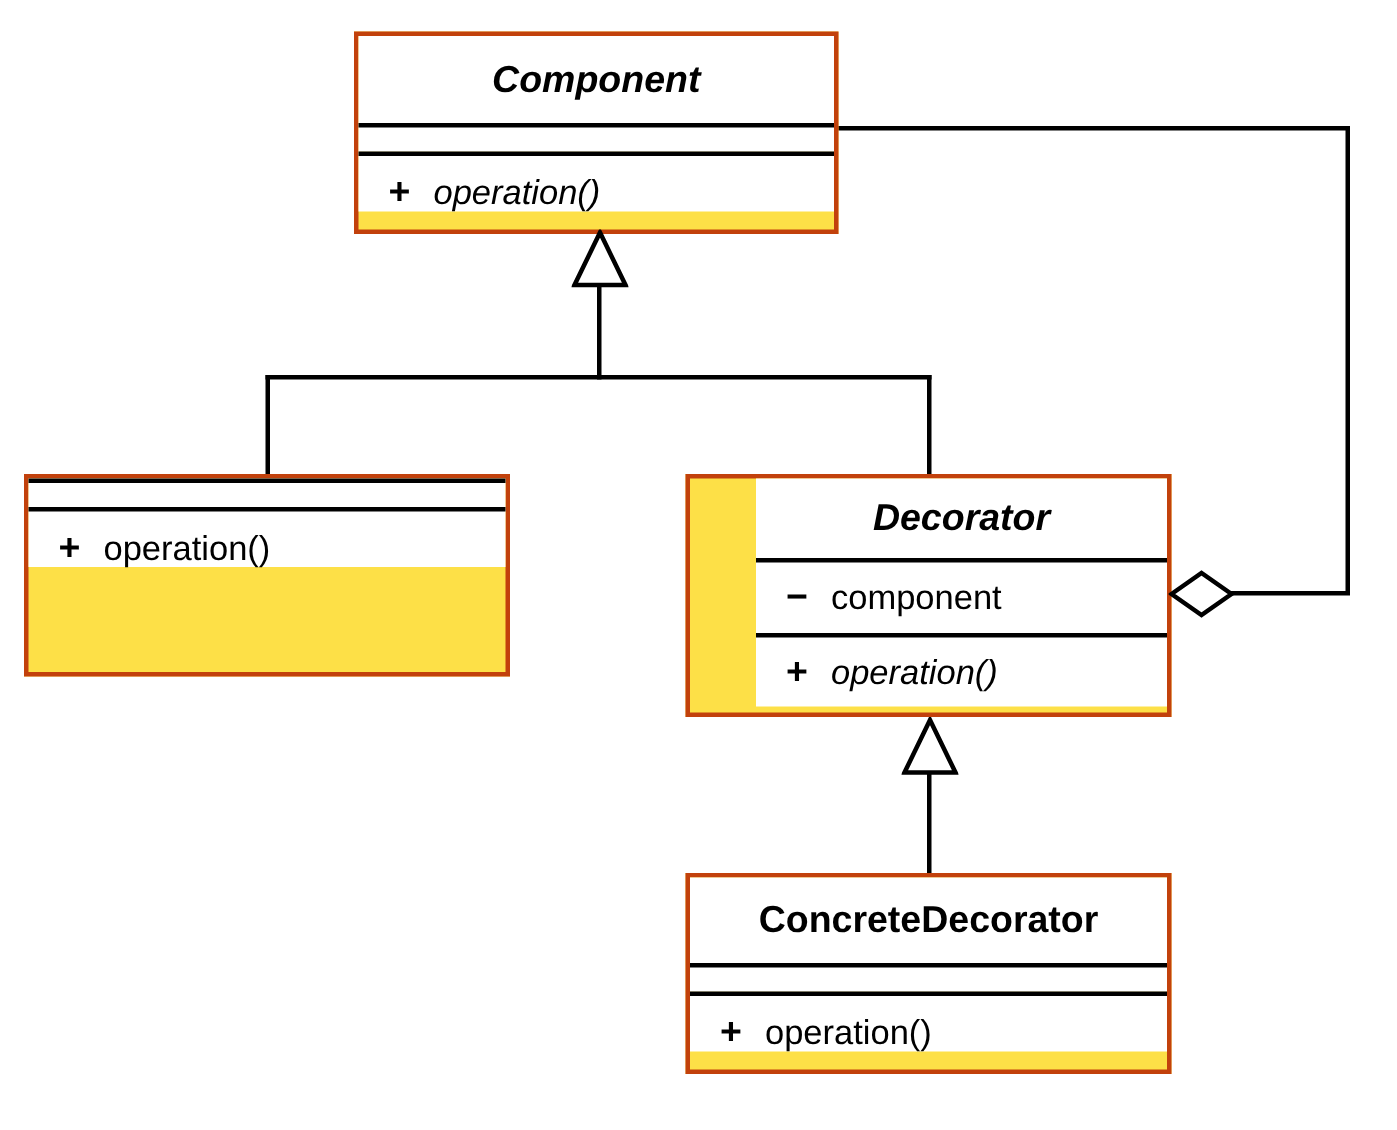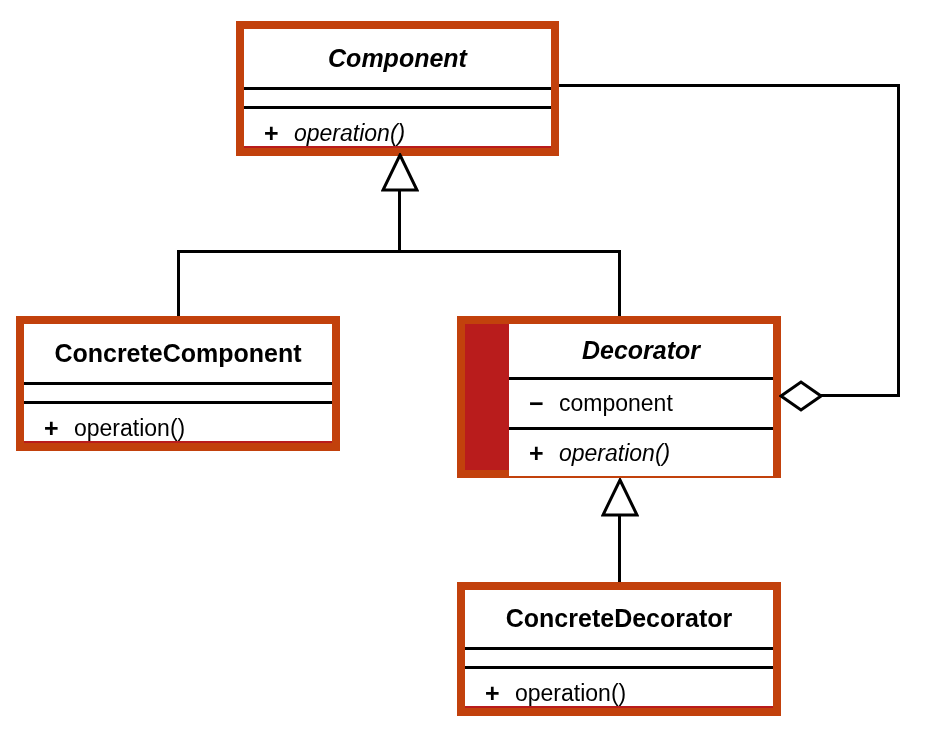--- a/index.html
+++ b/index.html
@@ -15,22 +15,22 @@
     width: 931px;
     height: 753px;
     background: #ffffff;
     overflow: hidden;
   }
 
   
   .uml-class {
     position: absolute;
     box-sizing: border-box;
-    background: #b91c1c;
-    border: 8px solid #c2410c;
+    background: #fde047;
+    border: 3px solid #c2410c;
     z-index: 3;
   }
   .compartment {
     box-sizing: border-box;
     background: #ffffff;
     position: relative;
   }
   .compartment.sep {
     border-top: 3px solid #000000;
   }
@@ -103,23 +103,20 @@
     <div class="compartment sep empty-attrs"></div>
     <div class="compartment sep" style="height:auto; padding:12px 0 0 20px;">
       <div class="member">
         <span class="vis">+</span>
         <span class="mname abstract">operation()</span>
       </div>
     </div>
   </div>
 
   <div class="uml-class" style="left:16px; top:316px; width:324px; height:135px;">
-    <div class="compartment" style="height:58px; display:flex; align-items:center; justify-content:center;">
-      <span class="class-name">ConcreteComponent</span>
-    </div>
     <div class="compartment sep empty-attrs"></div>
     <div class="compartment sep" style="height:auto; padding:12px 0 0 20px;">
       <div class="member">
         <span class="vis">+</span>
         <span class="mname">operation()</span>
       </div>
     </div>
   </div>
 
   <div class="uml-class" style="left:457px; top:316px; width:324px; height:162px;padding-left:44px;">

